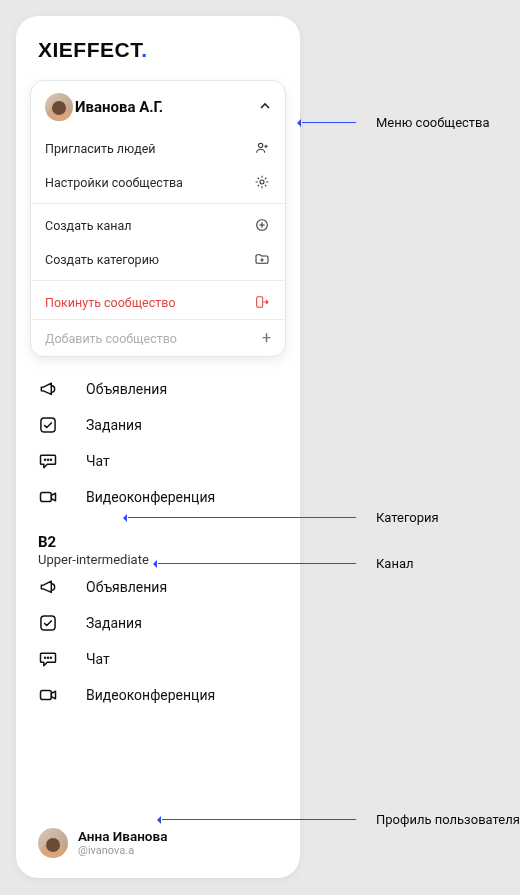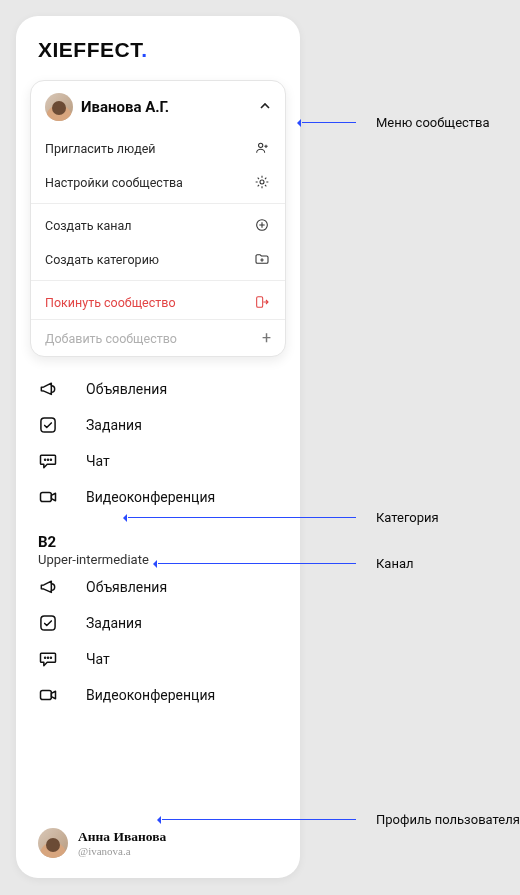--- a/index.html
+++ b/index.html
@@ -37,21 +37,21 @@
     margin: 0 14px;
     border: 1px solid #e5e5e5;
     border-radius: 14px;
     background: #fff;
     box-shadow: 0 4px 12px rgba(0,0,0,0.08);
     overflow: hidden;
   }
   .menu-header {
     display: flex;
     align-items: center;
-    gap: 8px;
+    gap: 2px;
     padding: 12px 14px 10px 14px;
   }
   .avatar-sm {
     width: 28px; height: 28px; border-radius: 50%;
     background: linear-gradient(135deg,#d9c8b8,#b79a7e);
     position: relative;
     overflow: hidden;
     flex-shrink: 0;
   }
   .avatar-sm::after{
@@ -88,21 +88,20 @@
   .ch-item .ch-icn { width:20px; height:20px; display:flex; align-items:center; justify-content:center; }
   .ch-item .ch-icn svg { width:20px; height:20px; stroke:#111; fill:none; stroke-width:1.8; stroke-linecap:round; stroke-linejoin:round; }
   .cat { padding: 18px 0 2px 0; }
   .cat-title { font-weight:700; font-size:15px; }
   .cat-sub { font-size:13px; color:#333; margin-top:1px; }
 
   .profile {
     display:flex; align-items:center; gap:10px;
     padding: 10px 22px 6px 22px;
     cursor:pointer;
-    font-family:Liberation Serif, serif;
   }
   .profile .avatar-sm { width:30px; height:30px; }
   .p-name { font-size:13.5px; font-weight:600; line-height:1.15; }
   .p-handle { font-size:11px; color:#9a9a9a; }
 
   
   .anno {
     position:absolute; font-size:13px; color:#0b0b0b;
     display:flex; align-items:center; gap:0;
   }

